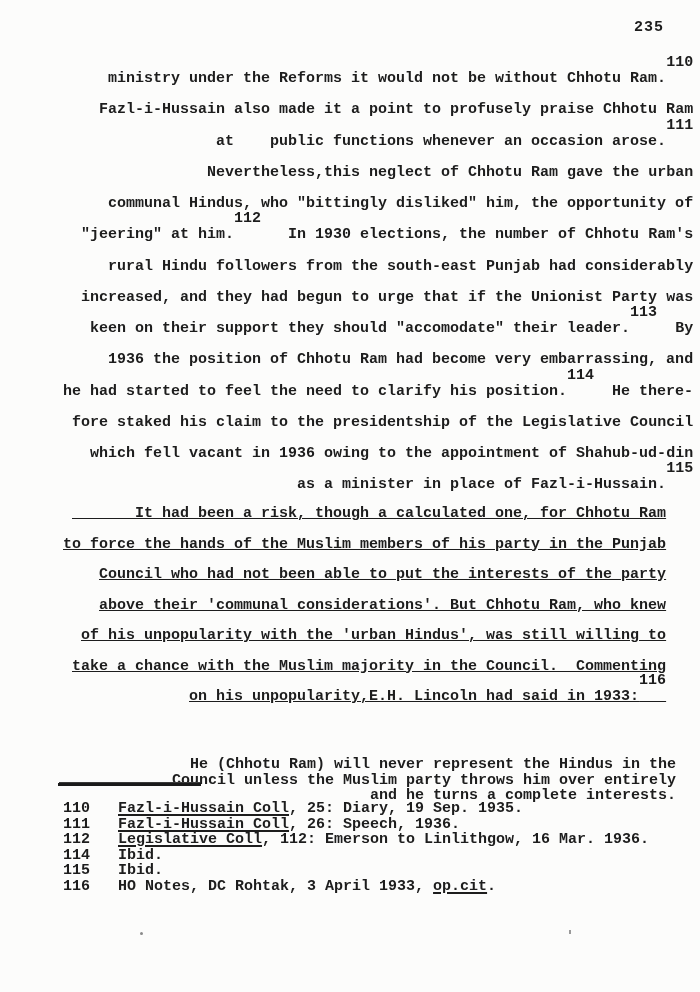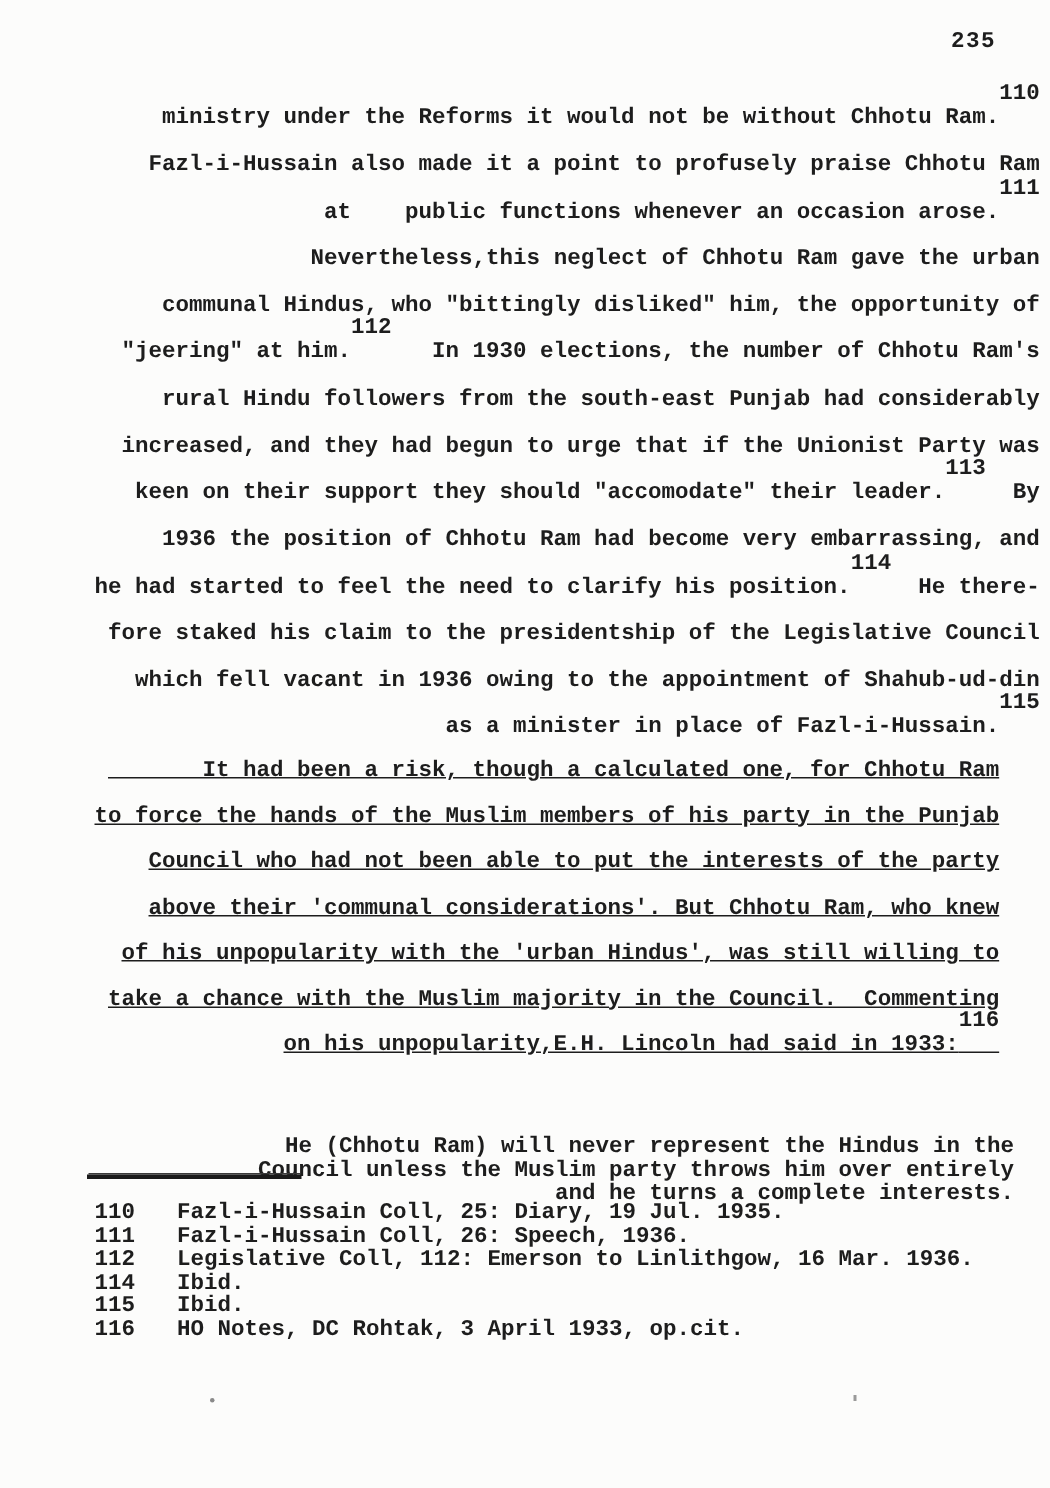--- a/index.html
+++ b/index.html
@@ -25,41 +25,41 @@
   .line{white-space:pre;}
   .sup{position:relative;top:-16px;}
   .fnsep{
     position:absolute;left:58px;top:783px;
     width:143px;height:3px;background:#1a1a1a;
     box-shadow:0 -2px 0 -1px #3a3a3a;
   }
   #footnotes{position:absolute;left:63px;top:801px;line-height:15.5px;}
   .fn-row{white-space:pre;}
   .fn-num{display:inline-block;width:55px;}
-  .u{text-decoration-thickness:1.5px;text-underline-offset:2px;}
+  .u{text-decoration:underline;text-decoration-thickness:1.5px;text-underline-offset:2px;}
   .speck{position:absolute;width:3px;height:3px;border-radius:50%;background:#8a8a8a;}
   .speck.s1{left:140px;top:932px;}
   .speck.s2{left:569px;top:930px;width:2px;height:4px;border-radius:0;background:#9a9a9a;}
 </style>
 </head>
 <body>
 
 <div class="page">
   <div class="pagenum">235</div>
 
   <div id="block1" class="tblock"><div class="line"><span>ministry under the Reforms it would not be without Chhotu Ram.</span><span class="sup">110</span></div><div class="line"><span>Fazl-i-Hussain also made it a point to profusely praise Chhotu Ram</span></div><div class="line"><span>at    public functions whenever an occasion arose.</span><span class="sup">111</span></div><div class="line"><span>       Nevertheless,this neglect of Chhotu Ram gave the urban</span></div><div class="line"><span>communal Hindus, who "bittingly disliked" him, the opportunity of</span></div><div class="line"><span>"jeering" at him.</span><span class="sup">112</span><span>   In 1930 elections, the number of Chhotu Ram's</span></div><div class="line"><span>rural Hindu followers from the south-east Punjab had considerably</span></div><div class="line"><span>increased, and they had begun to urge that if the Unionist Party was</span></div><div class="line"><span>keen on their support they should "accomodate" their leader.</span><span class="sup">113</span><span>  By</span></div><div class="line"><span>1936 the position of Chhotu Ram had become very embarrassing, and</span></div><div class="line"><span>he had started to feel the need to clarify his position.</span><span class="sup">114</span><span>  He there-</span></div><div class="line"><span>fore staked his claim to the presidentship of the Legislative Council</span></div><div class="line"><span>which fell vacant in 1936 owing to the appointment of Shahub-ud-din</span></div><div class="line"><span>as a minister in place of Fazl-i-Hussain.</span><span class="sup">115</span></div></div>
 
   <div id="block2" class="tblock"><div class="line"><span>       It had been a risk, though a calculated one, for Chhotu Ram</span></div><div class="line"><span>to force the hands of the Muslim members of his party in the Punjab</span></div><div class="line"><span>Council who had not been able to put the interests of the party</span></div><div class="line"><span>above their 'communal considerations'. But Chhotu Ram, who knew</span></div><div class="line"><span>of his unpopularity with the 'urban Hindus', was still willing to</span></div><div class="line"><span>take a chance with the Muslim majority in the Council.  Commenting</span></div><div class="line"><span>on his unpopularity,E.H. Lincoln had said in 1933:</span><span class="sup">116</span></div></div>
 
   <div id="quote" class="tblock"><div class="line"><span>He (Chhotu Ram) will never represent the Hindus in the</span></div><div class="line"><span>Council unless the Muslim party throws him over entirely</span></div><div class="line"><span>and he turns a complete interests.</span></div></div>
 
   <div class="fnsep"></div>
 
   <div id="footnotes">
-      <div class="fn-row"><span class="fn-num">110</span><span class="u">Fazl-i-Hussain Coll</span><span>, 25: Diary, 19 Jul. 1935.</span></div>
+      <div class="fn-row"><span class="fn-num">110</span><span class="u">Fazl-i-Hussain Coll</span><span>, 25: Diary, 19 Sep. 1935.</span></div>
       <div class="fn-row"><span class="fn-num">111</span><span class="u">Fazl-i-Hussain Coll</span><span>, 26: Speech, 1936.</span></div>
       <div class="fn-row"><span class="fn-num">112</span><span class="u">Legislative Coll</span><span>, 112: Emerson to Linlithgow, 16 Mar. 1936.</span></div>
       <div class="fn-row"><span class="fn-num">114</span><span>Ibid.</span></div>
       <div class="fn-row"><span class="fn-num">115</span><span>Ibid.</span></div>
       <div class="fn-row"><span class="fn-num">116</span><span>HO Notes, DC Rohtak, 3 April 1933, </span><span class="u">op.cit</span><span>.</span></div>
     </div>
 
   <div class="speck s1"></div>
   <div class="speck s2"></div>
 </div>

